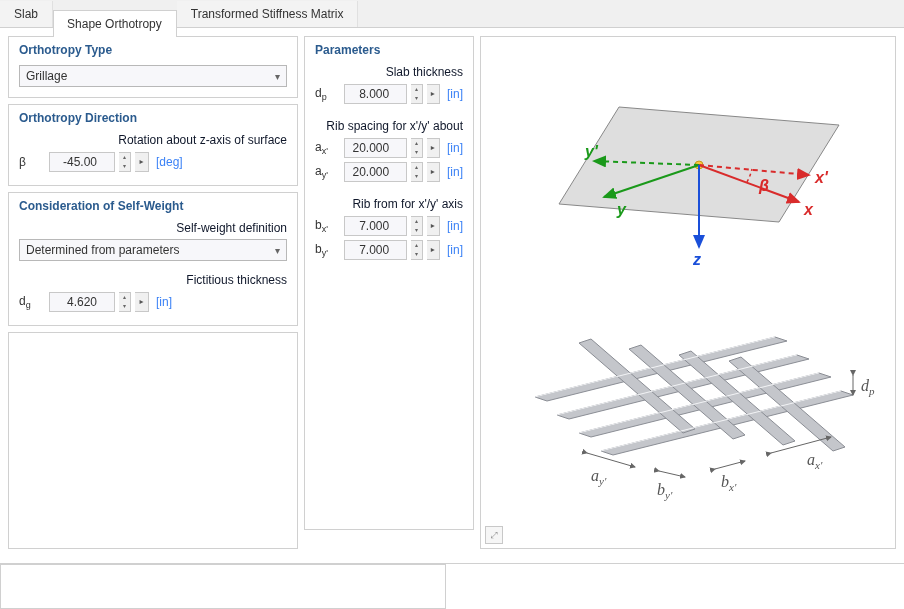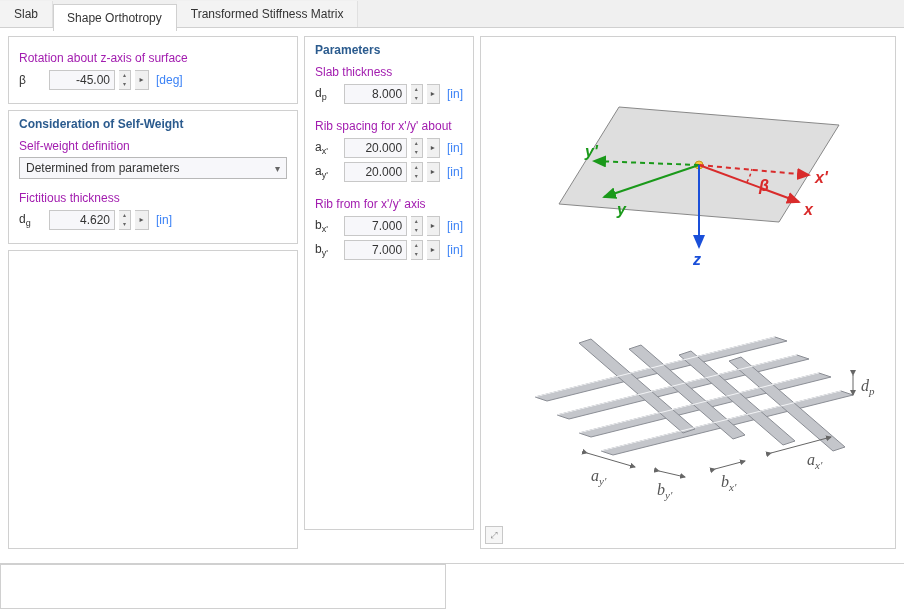--- a/index.html
+++ b/index.html
@@ -34,21 +34,21 @@
     cursor: pointer;
     border-right: 1px solid #e0e0e0;
     background: #f3f3f3;
   }
   .tab.active {
     background: #fff;
     border-top: 1px solid #d0d0d0;
     border-left: 1px solid #d0d0d0;
     border-right: 1px solid #d0d0d0;
     position: relative;
-    top: 4px;
+    top: 10px;
     padding-left: 13px;
   }
   .content {
     display: flex;
     padding: 8px;
     gap: 6px;
     flex: 1;
     background: #fff;
   }
   .col-left {
@@ -75,21 +75,22 @@
     background: #fff;
   }
   .panel-title {
     color: #2b5b8e;
     font-weight: 600;
     margin: -2px 0 8px 0;
     font-size: 12px;
   }
   .field-label {
     margin: 6px 0 4px 0;
-    color: #a21caf;
+    color: #0f172a;
+    text-align: right;
   }
   .dropdown {
     width: 100%;
     height: 22px;
     border: 1px solid #b8b8b8;
     background: #f7f7fa;
     display: flex;
     align-items: center;
     justify-content: space-between;
     padding: 0 6px;
@@ -113,21 +114,21 @@
   }
   .input-row .sym sub { font-size: 9px; }
   .numbox {
     width: 66px;
     height: 20px;
     border: 1px solid #c8c8c8;
     background: #f7f7fa;
     display: flex;
     align-items: center;
     justify-content: flex-end;
-    padding-right: 4px;
+    padding-right: 17px;
     font-size: 12px;
   }
   .spinner {
     width: 12px;
     height: 20px;
     display: flex;
     flex-direction: column;
     border: 1px solid #c8c8c8;
     border-left: none;
     background: #f0f0f0;
@@ -222,22 +223,29 @@
 
 <div class="window">
   <div class="tabbar">
     <div class="tab">Slab</div>
     <div class="tab active">Shape Orthotropy</div>
     <div class="tab">Transformed Stiffness Matrix</div>
   </div>
 
   <div class="content">
     <div class="col-left">
-
       <div class="panel">
+        <div class="panel-title">Orthotropy Type</div>
+        <div class="dropdown">
+          <span>Grillage</span>
+        </div>
+      </div>
+
+      <div class="panel">
+        <div class="panel-title">Orthotropy Direction</div>
         <div class="field-label">Rotation about z-axis of surface</div>
         <div class="input-row">
           <span class="sym">β</span>
           <span class="numbox">-45.00</span>
           <span class="spinner">
               <div>▴</div>
               <div>▾</div>
             </span>
           <span class="arrow-btn">▸</span>
           <span class="unit">[deg]</span>

